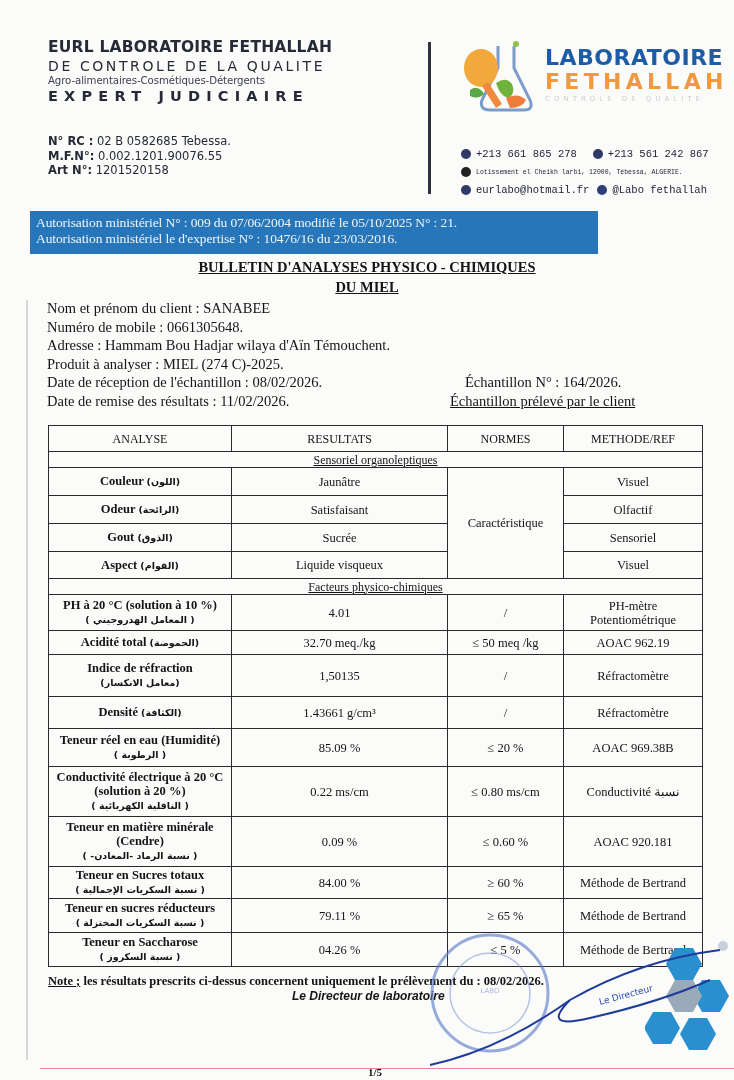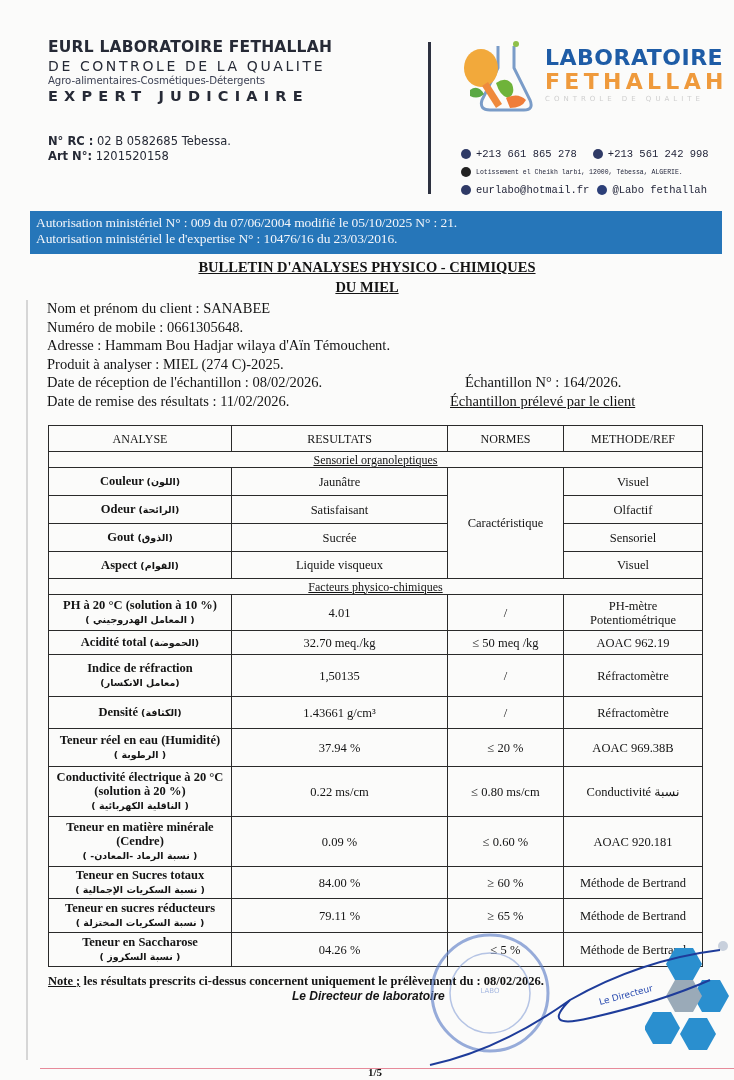--- a/index.html
+++ b/index.html
@@ -28,21 +28,21 @@
   .crow { display:flex; align-items:center; height:18px; white-space:nowrap; }
   .ci { display:inline-block; width:10px; height:10px; border-radius:50%; background:#2f3a66; margin-right:5px; flex-shrink:0; }
   .ci.dark { background:#222; }
   .ci.fb { background:#2c3f78; }
   .c-phone { font-size:10.5px; }
   .c-addr { font-size:6.5px; }
   .c-web { font-size:10.5px; }
   .gap { display:inline-block; width:16px; }
 
   
-  .banner { left:30px; top:211px; width:692px; height:43px; background:#2676b9; color:#f2f5fa; font-size:13.5px; line-height:16px; padding:4px 0 16px 6px; box-sizing:border-box; letter-spacing:-0.1px; }
+  .banner { left:30px; top:211px; width:568px; height:43px; background:#2676b9; color:#f2f5fa; font-size:13.5px; line-height:16px; padding:4px 0 16px 6px; box-sizing:border-box; letter-spacing:-0.1px; }
 
   .title { left:0; width:734px; text-align:center; font-weight:bold; font-size:14.5px; text-decoration:underline; }
 
   .leftbar { left:26px; top:300px; width:2px; height:760px; background:#d6d6d6; }
 
   
   .info { left:47px; top:299px; font-size:14.5px; line-height:18.5px; width:660px; }
   .info .row { position:relative; height:18.5px; white-space:nowrap; }
   .info .right { position:absolute; left:418px; top:0; }
   .info .right.u { left:403px; text-decoration:underline; }
@@ -68,20 +68,21 @@
 </head>
 <body>
 
 <div class="abs hl">
   <div class="t1">EURL LABORATOIRE FETHALLAH</div>
   <div class="t2">DE CONTROLE DE LA QUALITE</div>
   <div class="t3">Agro-alimentaires-Cosmétiques-Détergents</div>
   <div class="t4">EXPERT JUDICIAIRE</div>
   <div class="ids">
     <div><b>N° RC :</b><span> 02 B 0582685 Tebessa.</span></div>
+    <div><b>M.F.N°:</b><span> 0.002.1201.90076.55</span></div>
     <div><b>Art N°:</b><span> 1201520158</span></div>
   </div>
 </div>
 
 <div class="abs vsep"></div>
 
 <svg class="abs logo" viewBox="0 0 78 80">
   <path d="M38 8 L38 30 L22 62 Q19 72 30 72 L64 72 Q74 72 70 62 L54 30 L54 8" fill="none" stroke="#7a9cc8" stroke-width="3"></path>
   <circle cx="56" cy="6" r="3" fill="#8fc04a"></circle>
   <ellipse cx="21" cy="30" rx="17" ry="19" fill="#f2a93b"></ellipse>
@@ -95,21 +96,21 @@
   <div class="b2">FETHALLAH</div>
   <div class="b3">CONTROLE DE QUALITE</div>
 </div>
 
 <div class="abs contacts">
   <div class="crow c-phone">
     <span class="ci"></span>
     <span>+213 661 865 278</span>
     <span class="gap"></span>
     <span class="ci"></span>
-    <span>+213 561 242 998</span>
+    <span>+213 561 242 867</span>
   </div>
   <div class="crow c-addr">
     <span class="ci dark"></span>
     <span>Lotissement el Cheikh larbi, 12000, Tébessa, ALGERIE.</span>
   </div>
   <div class="crow c-web">
     <span class="ci"></span>
     <span>eurlabo@hotmail.fr</span>
     <span class="gap" style="width:8px"></span>
     <span class="ci fb"></span>
@@ -204,21 +205,21 @@
         <td>Réfractomètre</td>
       </tr>
       <tr style="height: 32px;">
         <td class="an"><span>Densité</span> <span class="ar">(الكثافة)</span></td>
         <td>1.43661 g/cm³</td>
         <td>/</td>
         <td>Réfractomètre</td>
       </tr>
       <tr style="height: 38px;">
         <td class="an"><span>Teneur réel en eau (Humidité)</span><br><span class="ar">( الرطوبة )</span></td>
-        <td>37.94 %</td>
+        <td>85.09 %</td>
         <td>≤ 20 %</td>
         <td>AOAC 969.38B</td>
       </tr>
       <tr style="height: 50px; padding-left: 33px;">
         <td class="an"><span>Conductivité électrique à 20 °C  (solution à 20 %)</span><br><span class="ar">( الناقلية الكهربائية )</span></td>
         <td>0.22 ms/cm</td>
         <td>≤ 0.80 ms/cm</td>
         <td>Conductivité نسبة</td>
       </tr>
       <tr style="height: 50px;">

